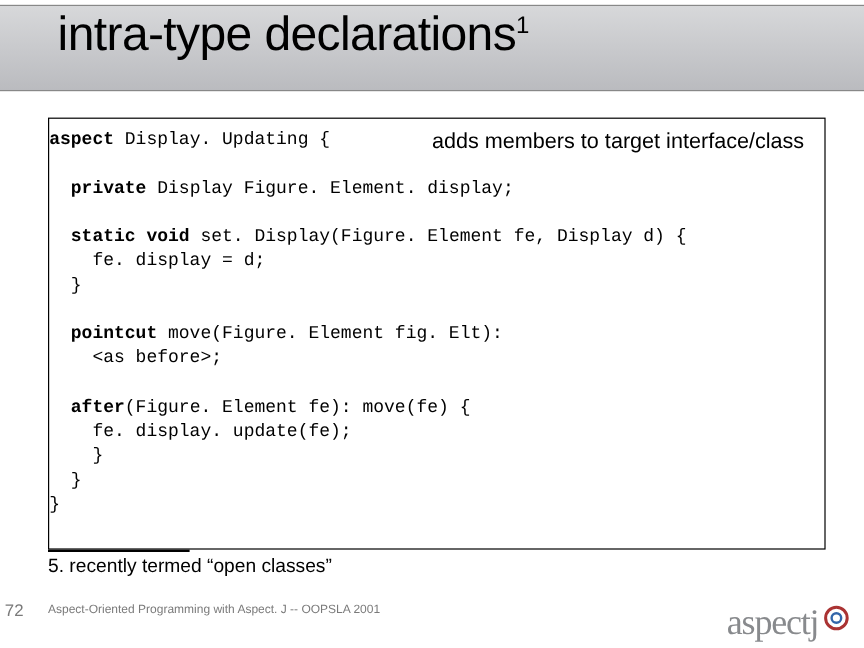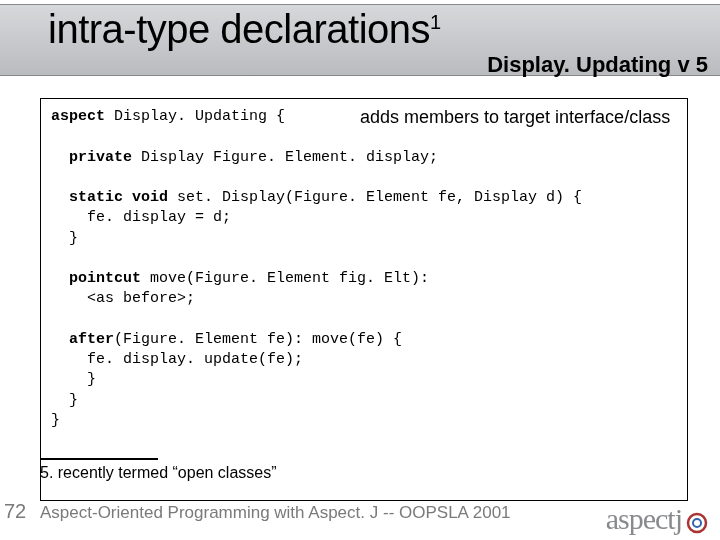--- a/index.html
+++ b/index.html
@@ -2,45 +2,44 @@
 <html><head>
 <meta charset="utf-8">
 <style>
   * { margin: 0; padding: 0; box-sizing: border-box; }
   html, body { width: 720px; height: 540px; font-family: Arial, Helvetica, sans-serif; background: #fff; overflow: hidden; }
   .slide { position: relative; width: 720px; height: 540px; background: #fff; }
   .title-band { position: absolute; left: 0; top: 4px; width: 720px; height: 72px; background: linear-gradient(#d7d8da, #babbbf); border-top: 1px solid #888; border-bottom: 1px solid #888; }
   .title { position: absolute; left: 48px; top: 7px; font-family: Arial, Helvetica, sans-serif; font-size: 40px; font-weight: 400; color: #000; letter-spacing: -0.5px; }
   .title sup { font-size: 20px; vertical-align: super; }
   .subtitle { position: absolute; right: 12px; top: 52px; font-size: 22px; font-weight: 700; color: #000; }
-  .codebox { position: absolute; left: 40px; top: 98px; width: 648px; height: 403px; border: 1px solid #000; padding: 8px 10px; font-family: "Courier New", Courier, monospace; font-size: 15px; line-height: 1.35; white-space: pre; color: #000; background: #fff; }
+  .codebox { position: absolute; left: 40px; top: 98px; width: 648px; height: 360px; border: 1px solid #000; padding: 8px 0; font-family: "Courier New", Courier, monospace; font-size: 15px; line-height: 1.35; white-space: pre; color: #000; background: #fff; }
   .kw { font-weight: 700; }
   .annot { position: absolute; font-family: Arial, Helvetica, sans-serif; font-size: 18px; color: #000; white-space: nowrap; margin-left: 44px; }
   .annot1 { left: 316px; top: 107px; }
   .footrule { position: absolute; left: 40px; top: 458px; width: 118px; border-top: 2px solid #000; }
   .footnote { position: absolute; left: 40px; top: 464px; font-size: 16px; color: #000; }
-  .slidenum { position: absolute; left: 4px; top: 500px; font-size: 20px; color: #7a7a7a; }
-  .credit { position: absolute; left: 40px; top: 503px; font-size: 17px; color: #7a7a7a; }
-  .logo { position: absolute; right: 10px; bottom: 4px; display: flex; align-items: flex-end; }
+  .slidenum { position: absolute; left: 4px; top: 500px; font-size: 14px; color: #7a7a7a; }
+  .credit { position: absolute; left: 40px; top: 503px; font-size: 10px; color: #7a7a7a; }
+  .logo { position: absolute; right: 10px; bottom: 4px; display: flex; }
   .logo-text { font-family: Georgia, 'Times New Roman', serif; font-size: 30px; color: #888a8d; font-style: italic; letter-spacing: -1px; }
   .logo-text .aj-a { font-style: normal; }
   .logo-swirl { width: 26px; height: 26px; margin-left: 2px; position: relative; }
   .logo-swirl svg { width: 26px; height: 26px; }
 </style>
 </head>
 <body>
 
 <div class="slide">
   <div class="title-band"></div>
 
   <div class="title">
     <span>intra-type declarations</span><sup>1</sup>
   </div>
 
-  <div class="subtitle">Display. Updating v 5</div>
 
   <div class="codebox"><span class="kw">aspect</span><span> Display. Updating {</span>
 <span></span>
 <span class="kw">  private</span><span> Display Figure. Element. display;</span>
 <span></span>
 <span class="kw">  static void</span><span> set. Display(Figure. Element fe, Display d) {</span>
 <span>    fe. display = d;</span>
 <span>  }</span>
 <span></span>
 <span class="kw">  pointcut</span><span> move(Figure. Element fig. Elt):</span>

